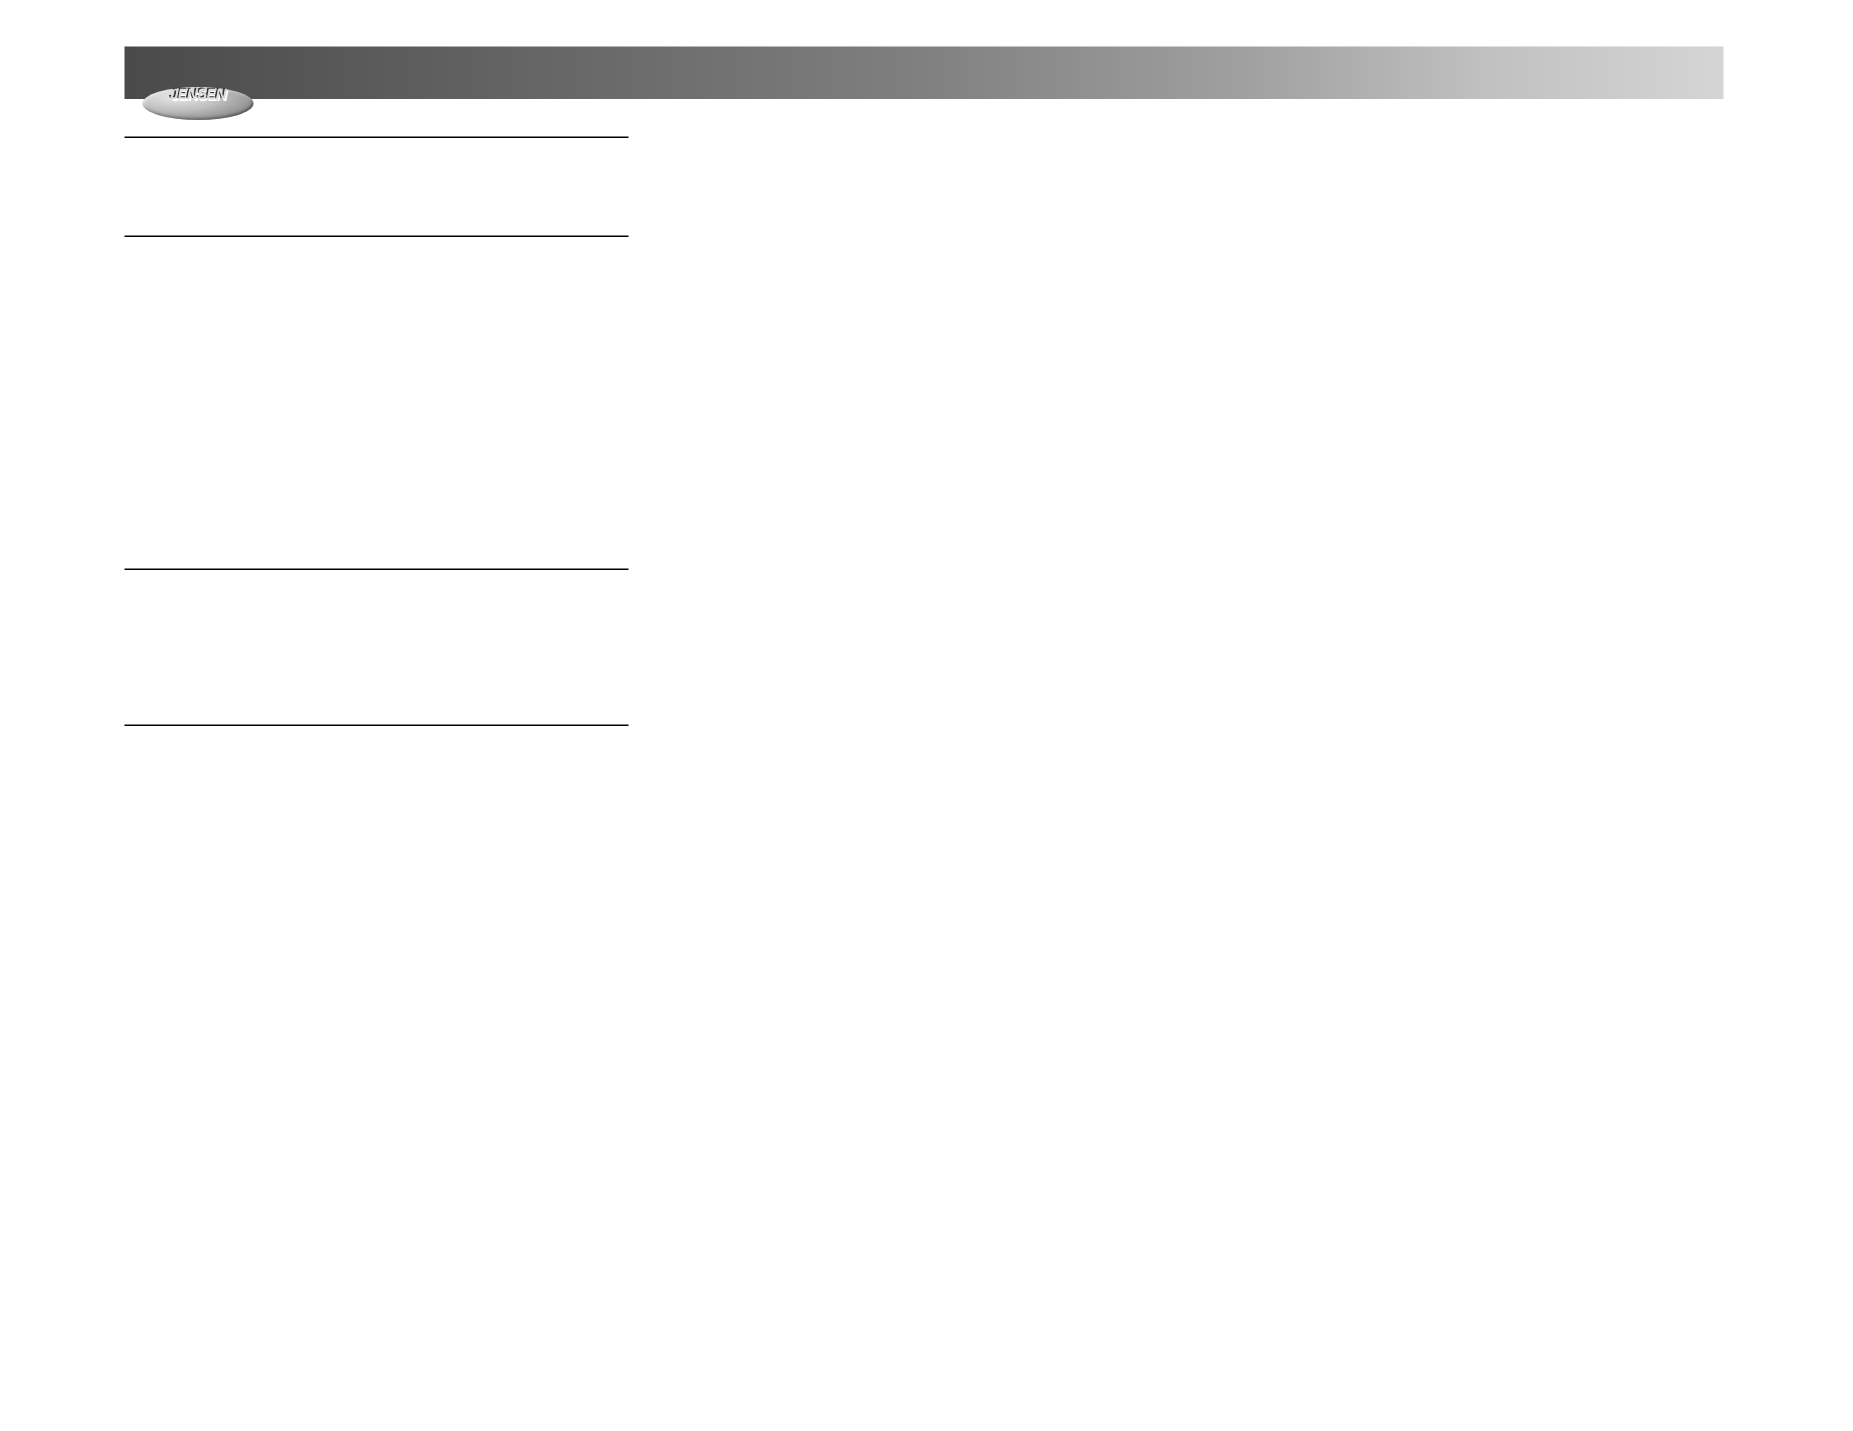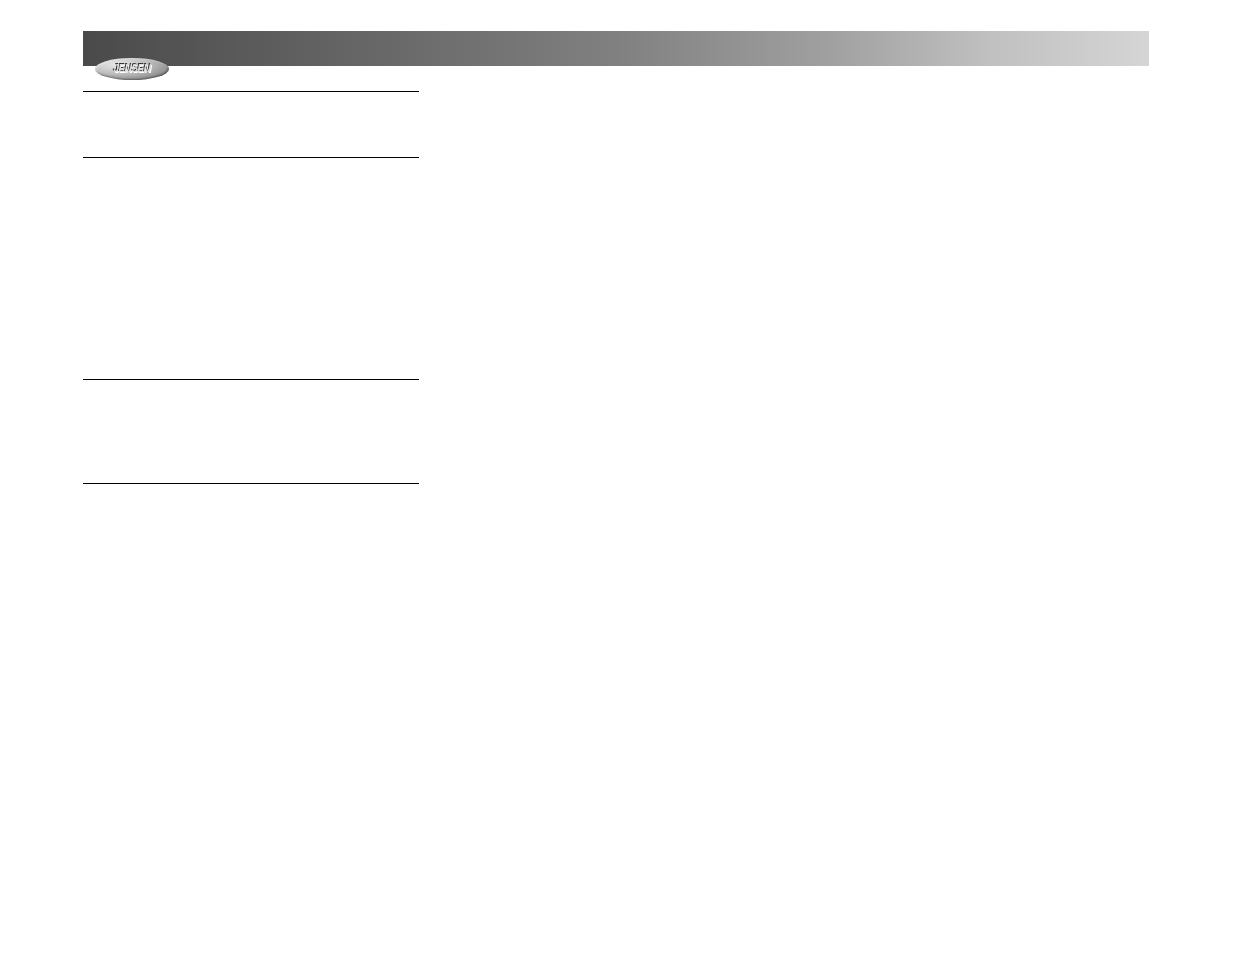--- a/index.html
+++ b/index.html
@@ -21,21 +21,21 @@
       align-items: center;
       padding-left: 12px;
     }
     .logo-oval {
       width: 74px;
       height: 22px;
       border-radius: 50% / 50%;
       background: radial-gradient(ellipse at 30% 30%, #e8e8e8 0%, #c0c0c0 40%, #888 80%, #555 100%);
       box-shadow: inset 1px 1px 2px rgba(255,255,255,0.5), inset -1px -1px 2px rgba(0,0,0,0.4);
       display: flex;
-      align-items: center;
+      align-items: flex-start;
       justify-content: center;
       margin-top: 40px;
     }
     .logo-text {
       font-family: Arial, sans-serif;
       font-weight: bold;
       font-style: italic;
       font-size: 10px;
       letter-spacing: -0.5px;
       color: #ddd;

